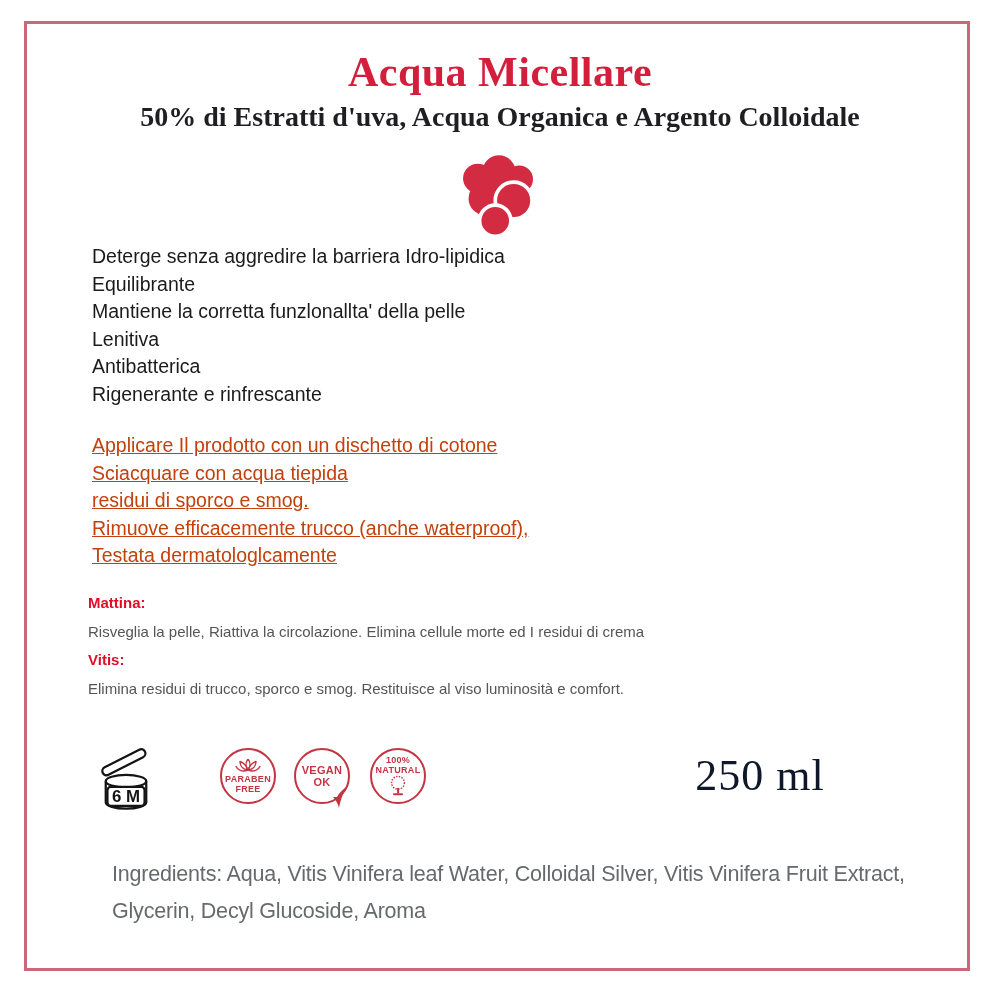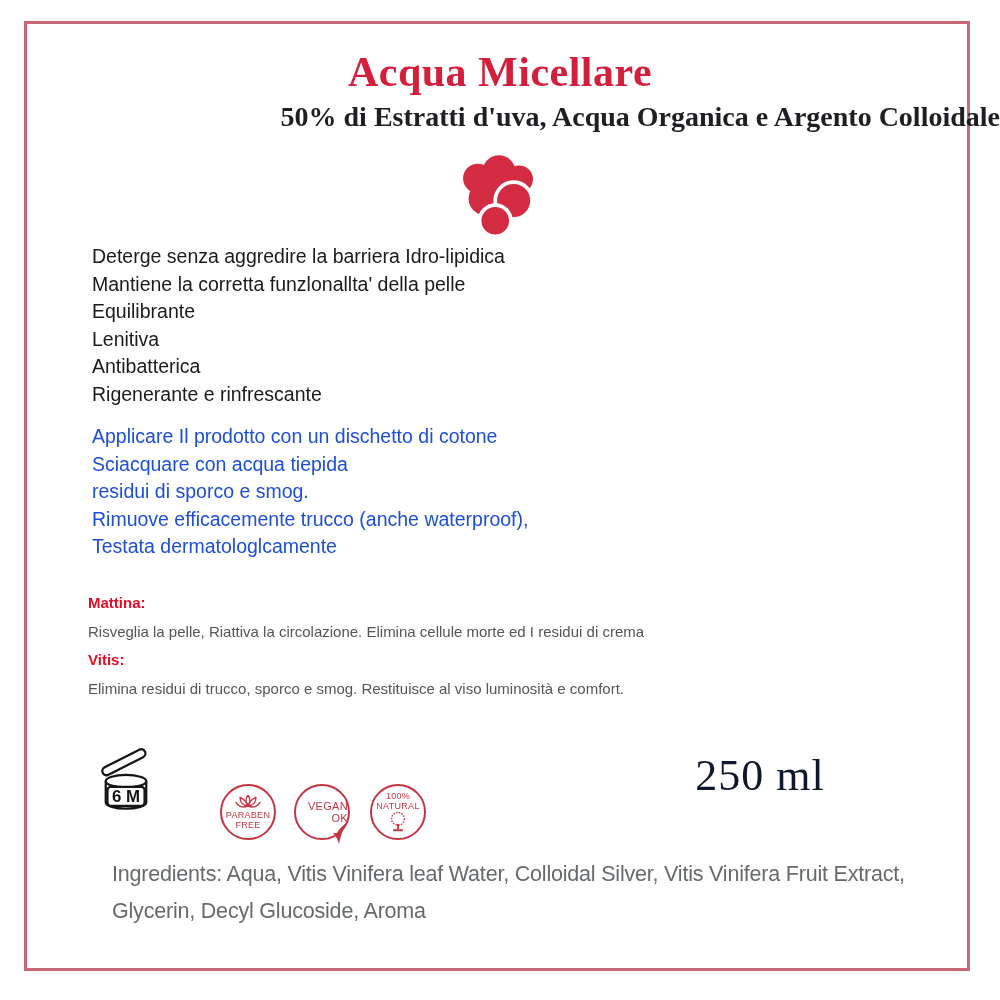--- a/index.html
+++ b/index.html
@@ -10,46 +10,46 @@
   .frame{
     position:absolute;left:24px;top:21px;width:946px;height:950px;
     border:3px solid var(--border_pink,#c9677b);pointer-events:none;box-sizing:border-box;
   }
   .title{
     position:absolute;top:48px;left:0;width:1000px;text-align:center;
     font-family:"Liberation Serif",serif;font-weight:700;font-size:42px;
     color:var(--accent_red,#d41f3c);letter-spacing:.5px;
   }
   .subtitle{
-    position:absolute;top:101px;left:0;width:1000px;text-align:right;
+    position:absolute;top:101px;left:0;width:1000px;text-align:center;
     font-family:"Liberation Serif",serif;font-weight:700;font-size:28px;
     color:#1f1f23;
   }
   .grape{position:absolute;top:148px;left:452px;width:92px;height:92px;}
   .benefit-list,.usage-list{
     position:absolute;left:88px;width:840px;list-style:none;margin:4px;padding:0;
     font-size:19.5px;line-height:27.5px;
   }
   .benefit-list{top:239px;color:#1b1b1b;font-weight:500;}
-  .usage-list{top:419px;color:#1d4ed8;}
+  .usage-list{top:428px;color:#c2410c;text-decoration:underline;}
   .routine{position:absolute;left:88px;top:589px;width:850px;font-size:15px;line-height:28.5px;}
   .routine .r-label{color:var(--bright_red,#e00d28);font-weight:700;}
   .routine .r-text{color:#555555;}
   .badges-row{position:absolute;left:88px;top:738px;height:80px;}
   .pao{position:absolute;left:2px;top:4px;width:72px;height:76px;}
   .stamp{
     position:absolute;top:10px;width:52px;height:52px;border-radius:50%;
     border:2.5px solid var(--stamp_red,#c43544);color:var(--stamp_red,#c43544);
     display:flex;flex-direction:column;align-items:center;justify-content:center;
-    font-weight:400;text-align:center;margin-top:36px;
+    font-weight:700;text-align:center;
   }
   .stamp .s-line{font-size:9px;line-height:10px;letter-spacing:.3px;}
   .stamp .s-line.big{font-size:11px;line-height:12px;}
   .stamp-paraben{left:132px;}
-  .stamp-vegan{left:206px;align-items:flex-end;}
+  .stamp-vegan{left:206px;}
   .stamp-natural{left:282px;}
   .stamp svg{display:block;}
   .vegan-check{position:absolute;right:-4px;bottom:-8px;width:22px;height:26px;}
   .volume{
     position:absolute;left:640px;top:750px;width:240px;text-align:center;
     font-family:"Liberation Serif",serif;font-size:44px;color:#0f172a;letter-spacing:1px;
   }
   .ingredients{
     position:absolute;left:88px;top:856px;width:810px;
     font-size:21.5px;line-height:37px;color:#666a6d;letter-spacing:-0.2px;margin-left:24px;
@@ -69,22 +69,22 @@
     <circle cx="51" cy="26" r="18"></circle>
     <circle cx="73" cy="34" r="15"></circle>
     <circle cx="36" cy="55" r="18"></circle>
     <circle cx="67" cy="57" r="20" stroke="#ffffff" stroke-width="4"></circle>
     <circle cx="47" cy="79" r="17" stroke="#ffffff" stroke-width="4"></circle>
   </g>
 </svg>
 
 <ul class="benefit-list">
   <li>Deterge senza aggredire la barriera Idro-lipidica</li>
+  <li>Equilibrante</li>
   <li>Mantiene la corretta funzlonallta' della pelle</li>
-  <li>Equilibrante</li>
   <li>Lenitiva</li>
   <li>Antibatterica</li>
   <li>Rigenerante e rinfrescante</li>
 </ul>
 
 <ul class="usage-list">
   <li>Applicare Il prodotto con un dischetto di cotone</li>
   <li>Sciacquare con acqua tiepida</li>
   <li>residui di sporco e smog.</li>
   <li>Rimuove efficacemente trucco (anche waterproof),</li>

